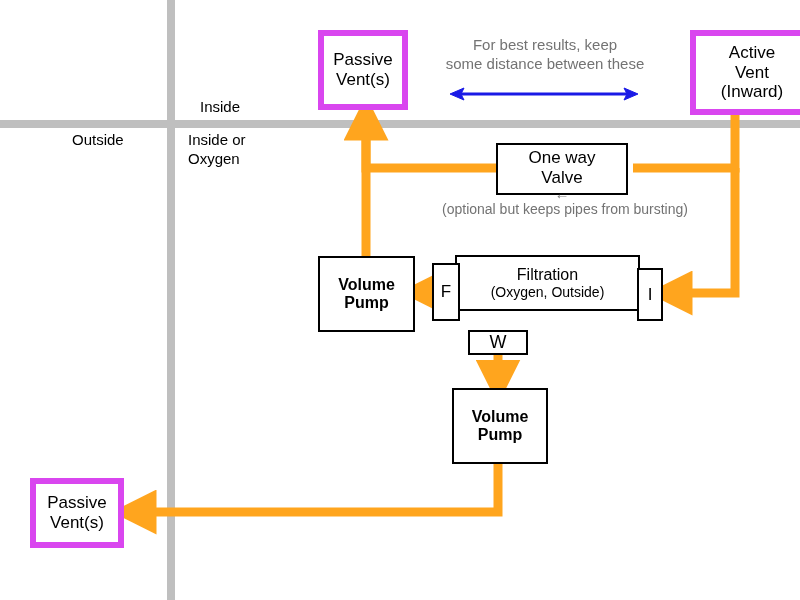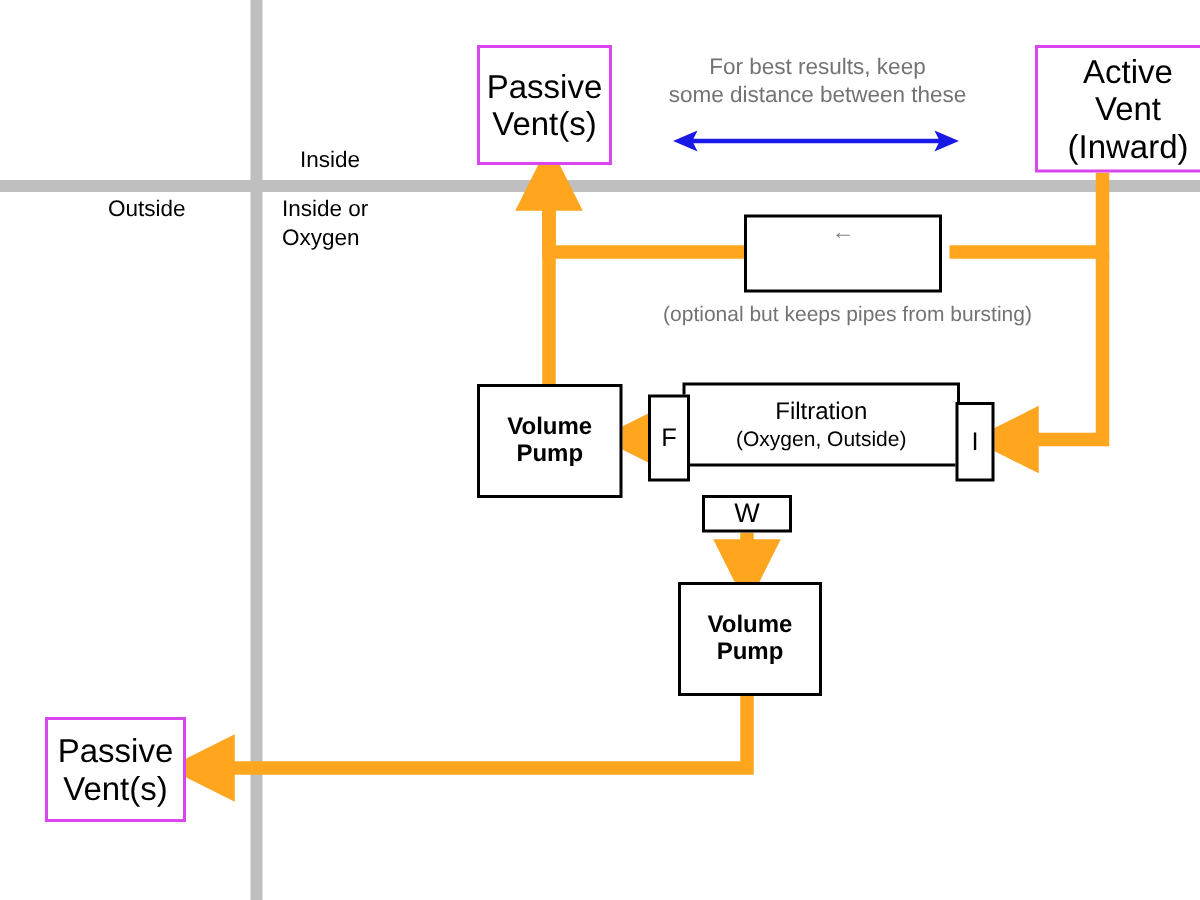--- a/index.html
+++ b/index.html
@@ -54,21 +54,21 @@
     box-sizing: border-box;
     display: flex;
     align-items: center;
     justify-content: center;
     text-align: center;
     color: #000000;
     line-height: 1.15;
     white-space: pre-line;
     z-index: 6;
   }
-  .box-thick { border: 2px solid #d946ef; font-size: 22px; }
+  .box-thick { border: 6px solid #d946ef; font-size: 17px; }
   .box-thin  { border: 2px solid #000000; }
 
   #vent-top     { left: 318px; top: 30px;  width: 90px;  height: 80px; }
   #vent-active  { left: 690px; top: 30px;  width: 124px; height: 85px; }
   #vent-bottom  { left: 30px;  top: 478px; width: 94px;  height: 70px; }
 
   #valve-oneway {
     left: 496px; top: 143px; width: 132px; height: 52px;
     font-size: 17px;
     flex-direction: column;
@@ -191,20 +191,22 @@
 some distance between these</div>
   <svg id="blue-arrow" viewBox="0 0 192 24" xmlns="http://www.w3.org/2000/svg">
     <g stroke="#1A1AE6" fill="#1A1AE6">
       <line x1="10" y1="12" x2="182" y2="12" stroke-width="3"></line>
       <path d="M2,12 L16,6 L13,12 L16,18 Z"></path>
       <path d="M190,12 L176,6 L179,12 L176,18 Z"></path>
     </g>
   </svg>
 
   <div class="box box-thin" id="valve-oneway">
+    <span>One way
+Valve</span>
     <span class="valve-arrow-glyph">←</span>
   </div>
   <div class="note" id="note-valve">(optional but keeps pipes from bursting)</div>
 
   <div class="box box-thin" id="filtration">
     <span>Filtration</span>
     <span class="filt-sub">(Oxygen, Outside)</span>
   </div>
 
   <div class="port" id="port-f">F</div>

